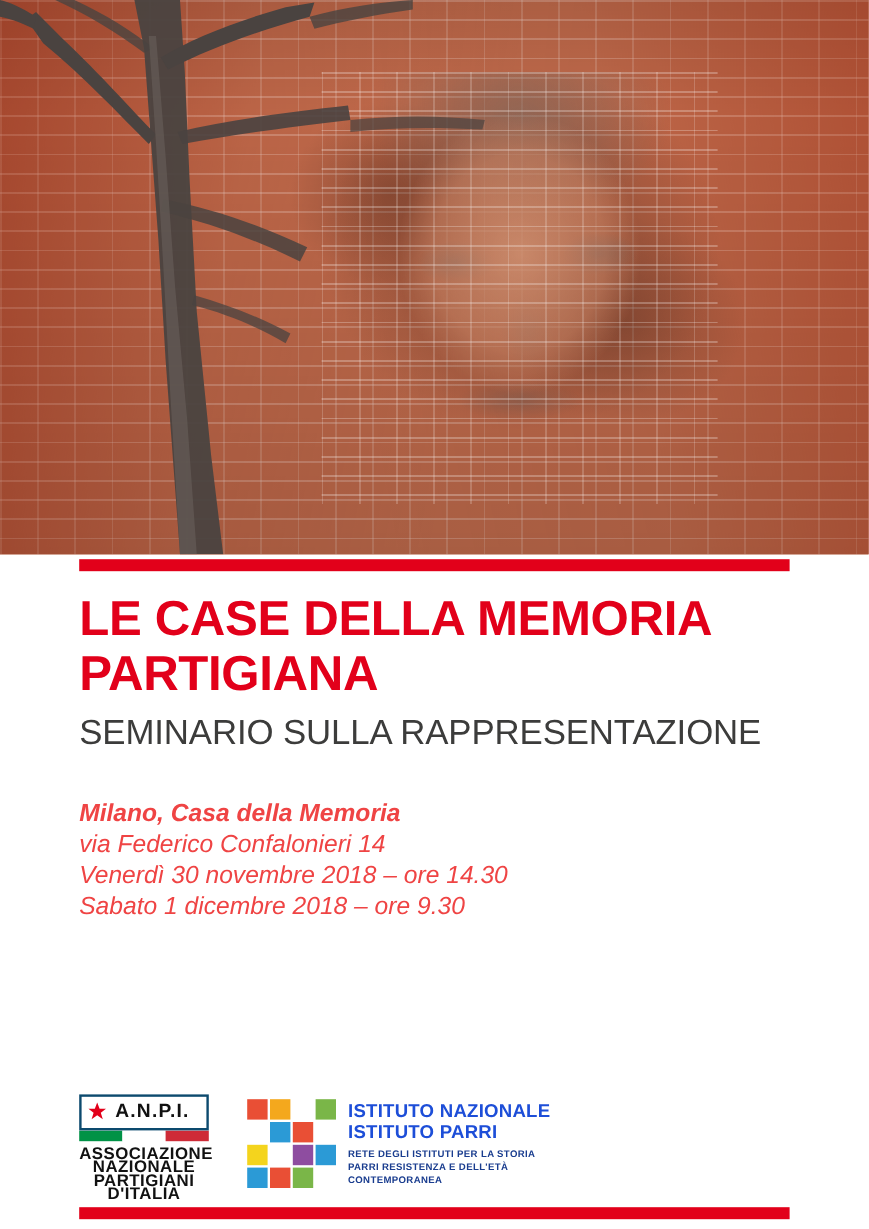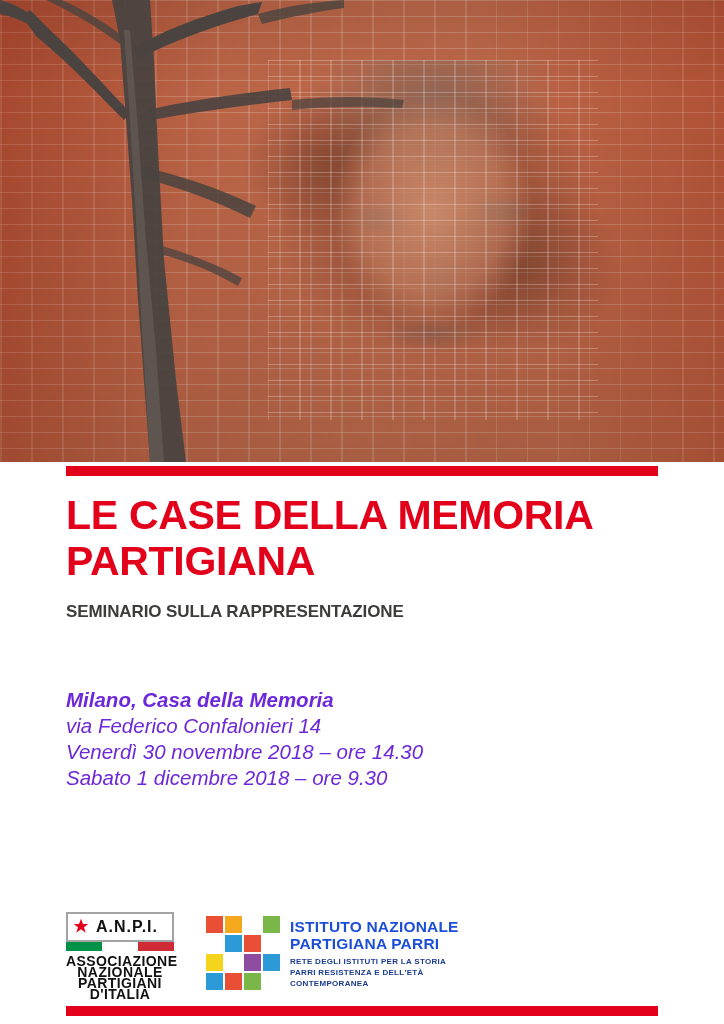--- a/index.html
+++ b/index.html
@@ -94,45 +94,44 @@
   .title {
     color: #e2001a;
     font-weight: bold;
     font-size: 41px;
     line-height: 46px;
     letter-spacing: -0.3px;
   }
   .subtitle {
     margin-top: 12px;
     color: #3c3c3b;
-    font-size: 17px;
+    font-size: 29px;
     line-height: 31px;
     letter-spacing: -0.1px;
-    font-weight: bold;
-  }
-  .details { margin-top: 60px; color: #6d28d9; }
+  }
+  .details { margin-top: 38px; color: #ef4444; }
   .details .line { font-size: 20.5px; line-height: 26px; font-style: italic; }
   .details .line.venue { font-weight: bold; }
   .details .line b { font-weight: normal; font-style: italic; }
 
   
   .logos {
     position: absolute;
     left: 66px; top: 912px;
     display: flex;
     align-items: flex-start;
     gap: 32px;
   }
 
   
   .anpi { width: 108px; text-align: center; }
   .anpi-box {
     position: relative;
     width: 108px; height: 30px;
-    border: 2px solid #a3a3a3;
+    border: 2px solid #0c4a6e;
     background: #fff;
     display: flex; align-items: center; justify-content: center;
   }
   .anpi-box .star {
     position: absolute; left: 5px; top: 4px;
     width: 0; height: 0; color: #e2001a; font-size: 20px; line-height: 20px;
   }
   .anpi-text {
     font-weight: bold; font-size: 16px; letter-spacing: 1px; color: #111;
     padding-left: 14px;
@@ -252,21 +251,21 @@
           <i style="background: rgb(255, 255, 255);"></i>
           <i style="background: rgb(142, 77, 160);"></i>
           <i style="background: rgb(43, 154, 214);"></i>
           <i style="background: rgb(43, 154, 214);"></i>
           <i style="background: rgb(233, 79, 53);"></i>
           <i style="background: rgb(122, 182, 72);"></i>
           <i style="background: rgb(255, 255, 255);"></i>
         </div>
       <div class="parri-text">
         <div class="parri-title">ISTITUTO NAZIONALE</div>
-        <div class="parri-title">PARTIGIANA PARRI</div>
+        <div class="parri-title">ISTITUTO PARRI</div>
         <div class="parri-sub">
           <div>RETE DEGLI ISTITUTI PER LA STORIA</div>
           <div>PARRI RESISTENZA E DELL'ETÀ</div>
           <div>CONTEMPORANEA</div>
         </div>
       </div>
     </div>
 
   </div>
 

